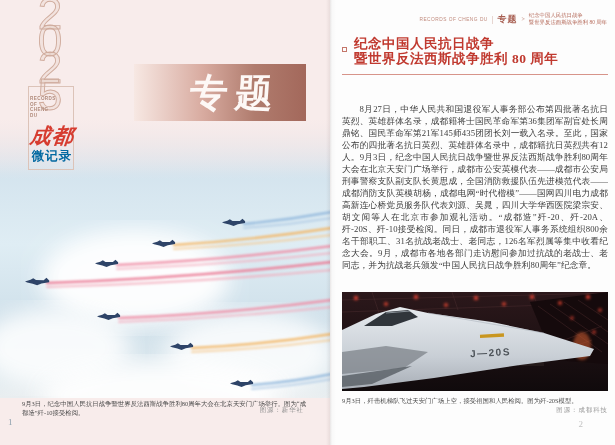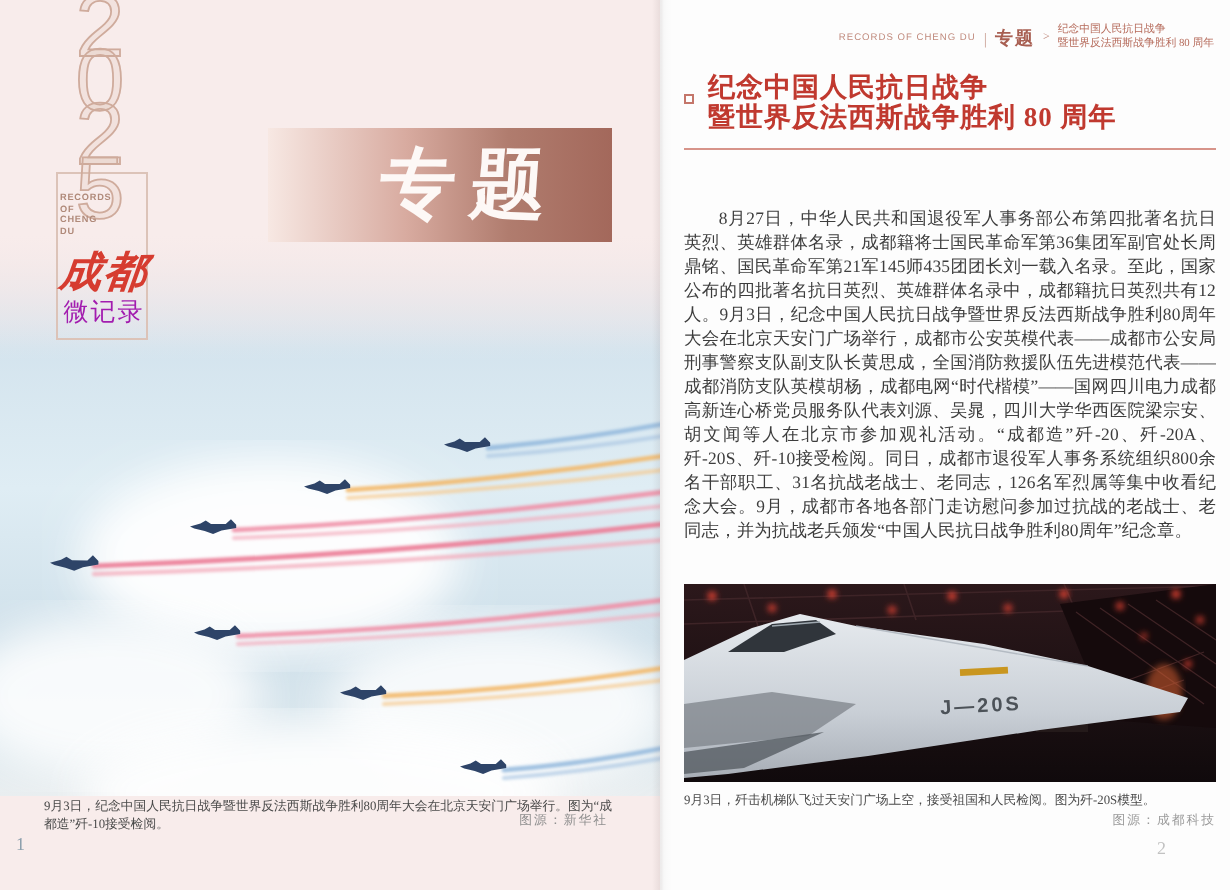--- a/index.html
+++ b/index.html
@@ -18,21 +18,21 @@
   .logo-box { position:absolute; left:28px; top:86px; width:46px; height:84px;
     border:0.7px solid #dcc3b8; z-index:2; }
   .brand-en { position:absolute; left:30px; top:96px; width:22px;
     font-family:"Liberation Sans","DejaVu Sans",sans-serif;
     font-size:4.6px; line-height:5.6px; letter-spacing:0.4px; color:#b08a7a; font-weight:bold; z-index:4; }
   .brand-cn { position:absolute; left:28px; top:122px; width:48px; text-align:center;
     font-size:21px; font-weight:bold; font-style:italic; color:#d63c30; letter-spacing:1px;
     transform:skewX(-6deg); z-index:4; }
   .brand-sub { position:absolute; left:28px; top:148px; width:48px; text-align:center;
     font-family:"Liberation Sans","DejaVu Sans",sans-serif;
-    font-size:12.5px; font-weight:normal; color:#a21caf; letter-spacing:1px; z-index:4; }
+    font-size:12.5px; font-weight:bold; color:#0369a1; letter-spacing:1px; z-index:4; }
 
   .banner { position:absolute; left:134px; top:64px; width:172px; height:57px; z-index:5;
     background:linear-gradient(90deg,#f7e8e3 0%,#d8aba0 40%,#b07c6e 70%,#a3685b 100%);
     display:flex; align-items:center; justify-content:flex-end; padding-right:26px; }
   .banner-label { font-size:38px; color:#fdf8f6; font-weight:bold; letter-spacing:7px;
     transform:skewX(-4deg); line-height:1; }
 
   .photo-left { position:absolute; left:0; top:118px; width:330px; height:280px; z-index:1;
     background:linear-gradient(180deg,#eee2e4 0%,#d4e4ee 20%,#dfedf4 45%,#cfe0ea 72%,#dce8ee 90%,#e9eef0 100%); }
   .photo-left svg { display:block; }

